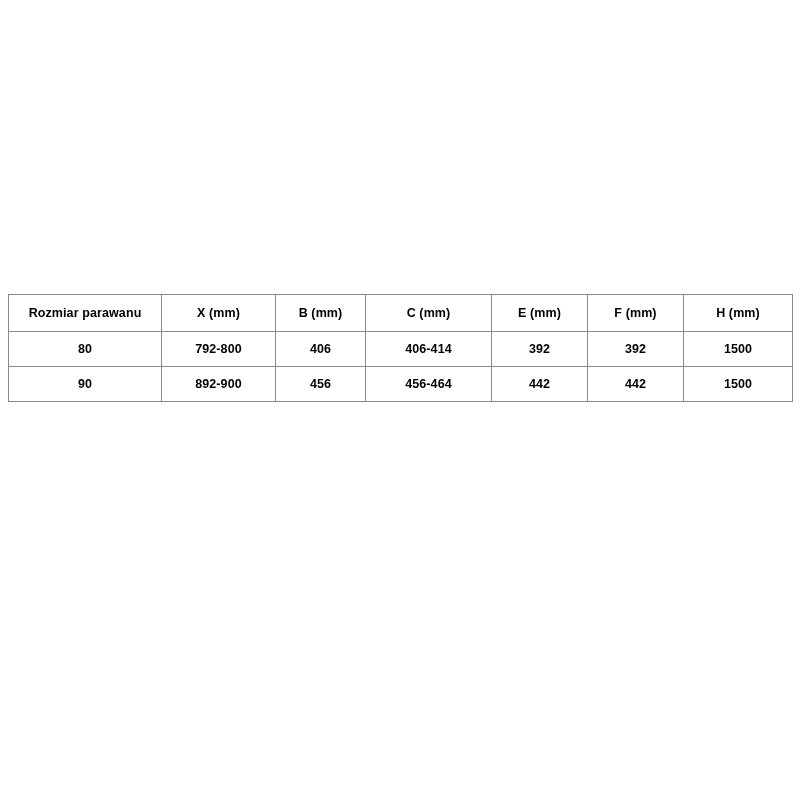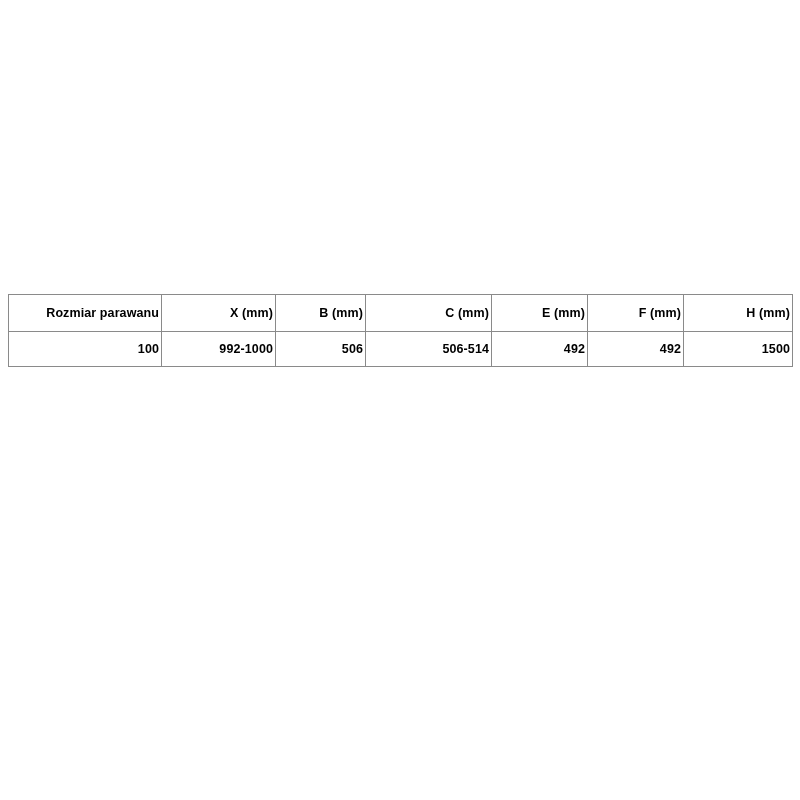--- a/index.html
+++ b/index.html
@@ -26,21 +26,21 @@
     width: 784px;
   }
   table.spec {
     border-collapse: collapse;
     width: 784px;
     table-layout: fixed;
   }
   table.spec th,
   table.spec td {
     border: 1px solid #8a8a8a;
-    text-align: right;
+    text-align: center;
     vertical-align: middle;
     font-size: 12.5px;
     font-weight: bold;
     color: #000000;
     height: 34px;
     padding: 0 2px;
     white-space: nowrap;
     letter-spacing: 0.1px;
   }
   table.spec th {
@@ -77,25 +77,34 @@
           <th>X (mm)</th>
           <th>B (mm)</th>
           <th>C (mm)</th>
           <th>E (mm)</th>
           <th>F (mm)</th>
           <th>H (mm)</th>
         </tr>
       </thead>
       <tbody>
         <tr>
-          <td>100</td>
-          <td>992-1000</td>
-          <td>506</td>
-          <td>506-514</td>
-          <td>492</td>
-          <td>492</td>
+          <td>80</td>
+          <td>792-800</td>
+          <td>406</td>
+          <td>406-414</td>
+          <td>392</td>
+          <td>392</td>
+          <td>1500</td>
+        </tr>
+        <tr>
+          <td>90</td>
+          <td>892-900</td>
+          <td>456</td>
+          <td>456-464</td>
+          <td>442</td>
+          <td>442</td>
           <td>1500</td>
         </tr>
       </tbody>
     </table>
   </div>
 
 </div>
 
 </body></html>

